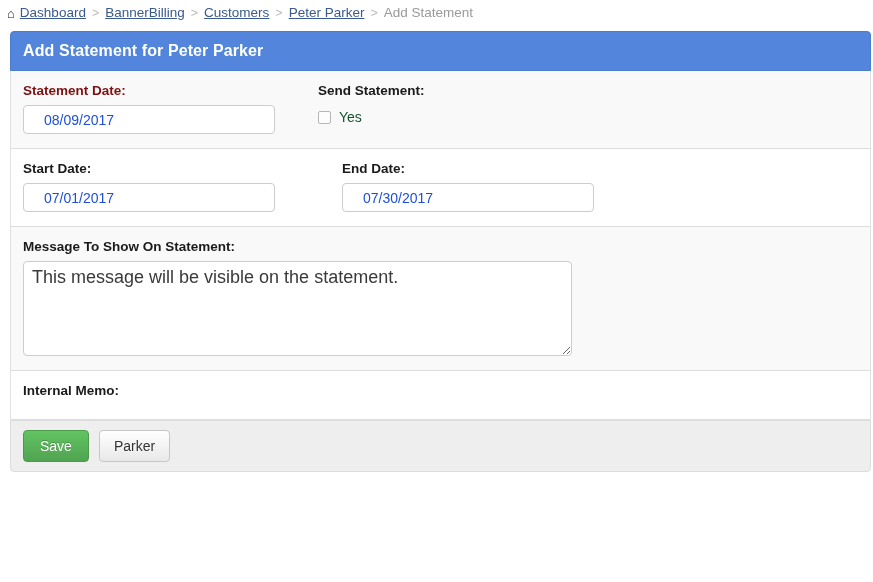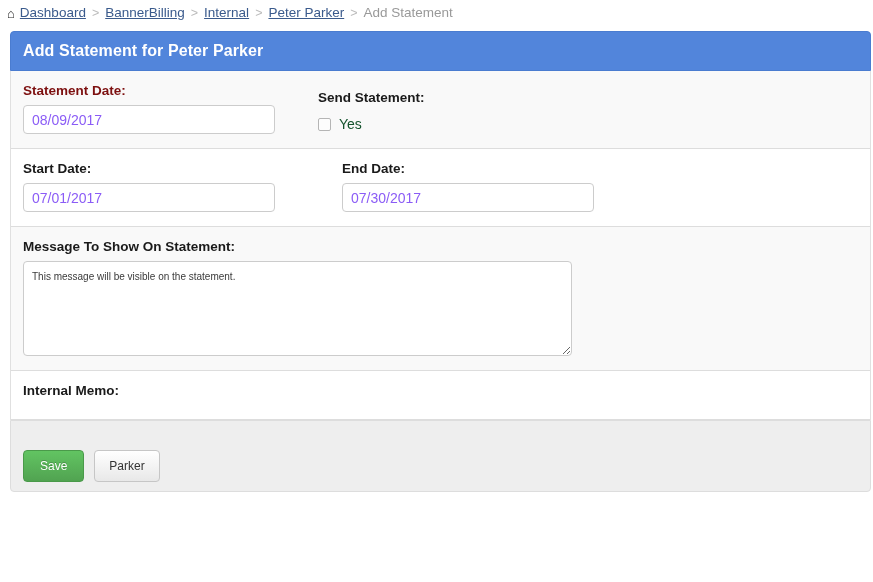--- a/index.html
+++ b/index.html
@@ -66,44 +66,44 @@
     border-left: 1px solid #e0e0e0;
     border-right: 1px solid #e0e0e0;
   }
 
   
   .form-row {
     border-bottom: 1px solid #dddddd;
     padding: 12px 12px 14px 12px;
     display: flex;
   }
-  .form-row.odd  { background: #f9f9f9; align-items: flex-end; }
+  .form-row.odd  { background: #f9f9f9; }
   .form-row.even { background: #ffffff; gap: 24px; }
 
   .field-group { display: flex; flex-direction: column; }
   .col-a { width: 295px; flex: 0 0 295px; }
   .col-b { flex: 1 1 auto; }
   .col-full { width: 100%; }
 
   .field-label {
     font-size: 13.5px;
     font-weight: bold;
     color: #1a1a1a;
     margin-bottom: 6px;
     line-height: 16px;
   }
   .field-label.required { color: #7d1010; }
 
   .text-input {
     width: 252px;
     height: 29px;
-    padding: 4px 8px;
+    padding: 4px 20px;
     font-size: 14px;
     font-family: "Liberation Sans", sans-serif;
-    color: #8b5cf6;
+    color: #1d4ed8;
     background: #ffffff;
     border: 1px solid #cccccc;
     border-radius: 4px;
     outline: none;
   }
   .text-input::placeholder { color: #999999; }
 
   .check-line {
     display: flex;
     align-items: center;
@@ -120,21 +120,21 @@
   }
   .check-label {
     font-size: 14px;
     color: #14532d;
   }
 
   .memo-area {
     width: 549px;
     height: 95px;
     padding: 6px 8px;
-    font-size: 10px;
+    font-size: 18px;
     font-family: "Liberation Sans", sans-serif;
     color: #3a3a3a;
     background: #ffffff;
     border: 1px solid #cccccc;
     border-radius: 4px;
     outline: none;
     resize: both;
     overflow: hidden;
     line-height: 18px;
   }
@@ -144,47 +144,46 @@
     background: #eeeeee;
     border: 1px solid #dddddd;
     border-radius: 0 0 4px 4px;
     padding: 9px 12px;
     display: flex;
     align-items: center;
     gap: 10px;
   }
   .btn {
     font-family: "Liberation Sans", sans-serif;
-    font-size: 12px;
+    font-size: 14px;
     line-height: 18px;
     padding: 6px 14px;
     border-radius: 4px;
     cursor: pointer;
     text-shadow: 0 1px 0 rgba(255,255,255,0.25);
-    margin-top: 20px;
   }
   .btn-save {
     color: #ffffff;
     background: linear-gradient(to bottom, #62c462 0%, #51a351 100%);
     border: 1px solid #4a9a4a;
     text-shadow: 0 -1px 0 rgba(0,0,0,0.22);
     font-weight: normal;
     padding: 6px 16px;
   }
   .btn-cancel {
     color: #333333;
     background: linear-gradient(to bottom, #ffffff 0%, #e8e8e8 100%);
     border: 1px solid #c6c6c6;
   }
 </style>
 </head>
 <body>
 
 <div class="breadcrumb-bar">
-  <span class="home-icon">⌂</span><span class="crumb-link">Dashboard</span><span class="crumb-sep">&gt;</span><span class="crumb-link">BannerBilling</span><span class="crumb-sep">&gt;</span><span class="crumb-link">Internal</span><span class="crumb-sep">&gt;</span><span class="crumb-link">Peter Parker</span><span class="crumb-sep">&gt;</span><span class="crumb-current">Add Statement</span>
+  <span class="home-icon">⌂</span><span class="crumb-link">Dashboard</span><span class="crumb-sep">&gt;</span><span class="crumb-link">BannerBilling</span><span class="crumb-sep">&gt;</span><span class="crumb-link">Customers</span><span class="crumb-sep">&gt;</span><span class="crumb-link">Peter Parker</span><span class="crumb-sep">&gt;</span><span class="crumb-current">Add Statement</span>
 </div>
 
 <div class="panel">
 
   <div class="panel-heading">
     <span class="panel-title">Add Statement for Peter Parker</span>
   </div>
 
   <div class="panel-body">
 

